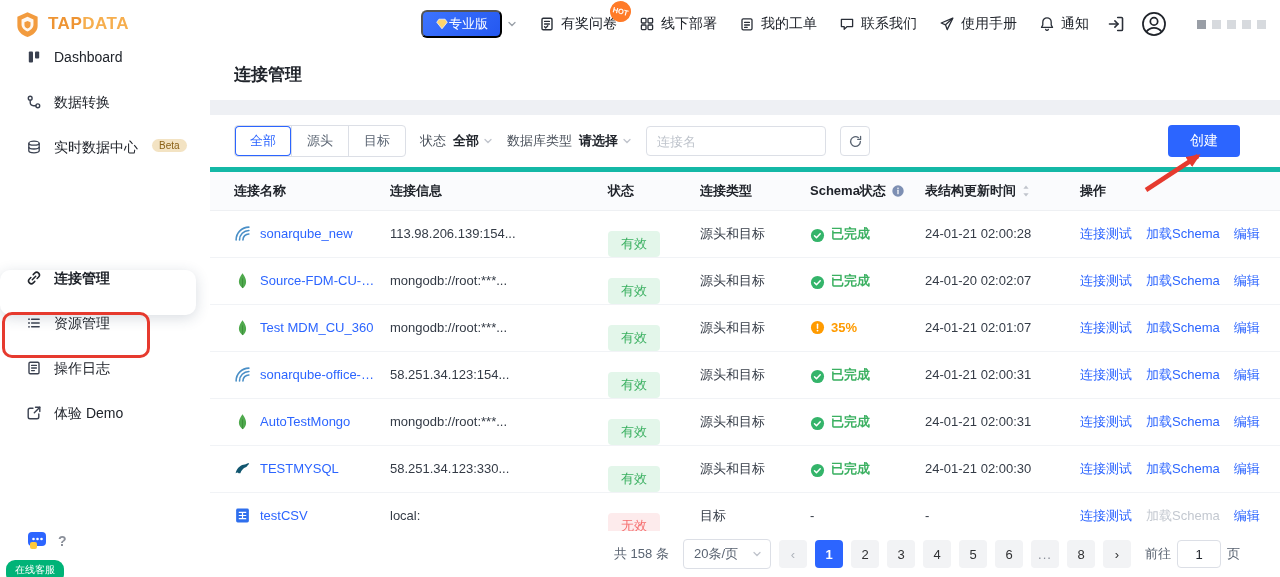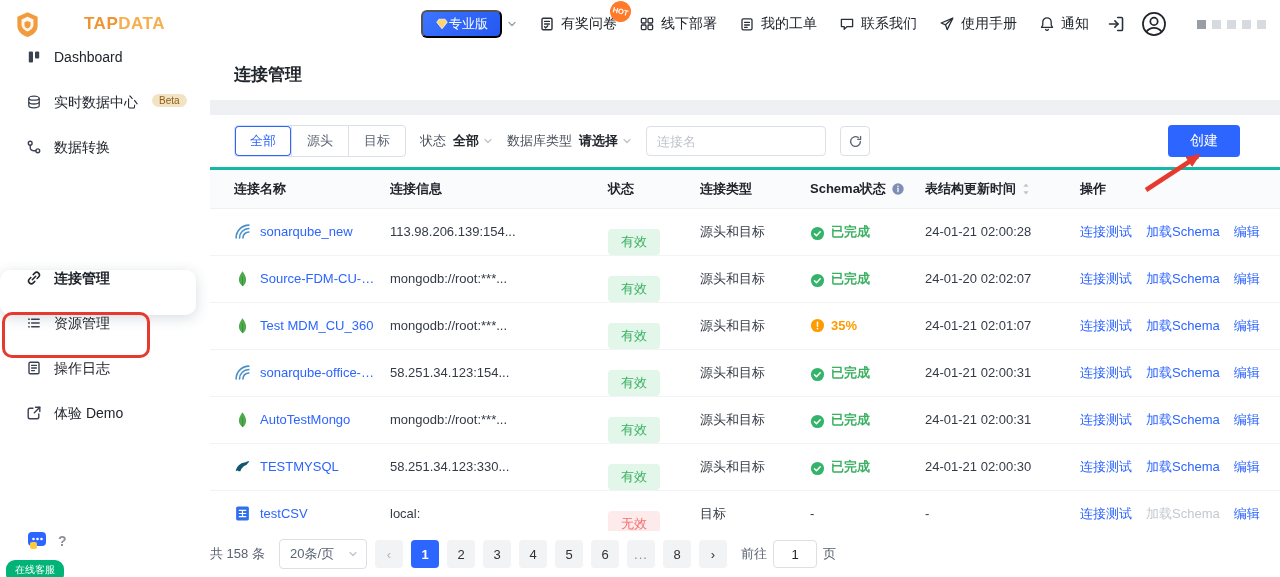--- a/index.html
+++ b/index.html
@@ -4,21 +4,21 @@
 <style>
   * { margin:0; padding:0; box-sizing:border-box; }
   html,body { width:1280px; height:577px; overflow:hidden; }
   body { font-family:"Liberation Sans","DejaVu Sans",sans-serif; background:#fff; color:#20242b; }
   .app { position:relative; width:1280px; height:577px; overflow:hidden; }
 
   
   .topbar { height:48px; background:#fff; display:flex; align-items:center; padding:0 14px; position:relative; z-index:5; }
   .logo { display:flex; align-items:center; gap:7px; width:196px; cursor:pointer; }
   .logo-text { font-size:17px; font-weight:800; letter-spacing:.5px; white-space:nowrap; }
-  .lt-tap { color:#ee9433;margin-left:36px; } .lt-data { color:#f6ae4e; }
+  .lt-tap { color:#ee9433; } .lt-data { color:#f6ae4e; }
   .top-menu { display:flex; align-items:center; gap:22px; margin-left:auto; }
   .pro-wrap { display:flex; align-items:center; gap:5px; }
   .pro-btn { height:28px; padding:0 12px; background:linear-gradient(135deg,#3d74ff,#2458f0); color:#fff; border-radius:6px; display:flex; align-items:center; gap:0; font-size:13px; cursor:pointer; white-space:nowrap; }
   .menu-item { display:flex; align-items:center; gap:6px; font-size:14px; color:#20242b; position:relative; cursor:pointer; white-space:nowrap; }
   .hot { position:absolute; top:-14px; right:-14px; width:21px; height:21px; border-radius:50%; background:#ff7b29; color:#fff; font-size:7.5px; font-weight:700; display:flex; align-items:center; justify-content:center; transform:rotate(14deg); }
   .top-icons { display:flex; align-items:center; gap:16px; margin-left:18px; }
   .dots { display:flex; gap:6px; margin-left:14px; }
   .dot { width:9px; height:9px; background:#d7dade; }
   .dot.first { background:#999ea6; }
   .icn { display:inline-flex; align-items:center; justify-content:center; line-height:0; }
@@ -48,39 +48,39 @@
   .tab.active { color:#2c65ff; box-shadow:inset 0 0 0 1px #2c65ff; border-radius:4px; }
   .fgroup { display:flex; align-items:center; gap:7px; cursor:pointer; white-space:nowrap; }
   .flabel { color:#49505a; font-size:13px; }
   .fvalue { color:#20242b; font-weight:600; font-size:13px; display:flex; align-items:center; gap:4px; }
   .search-input { width:180px; height:30px; border:1px solid #dcdfe6; border-radius:4px; font-size:13px; padding:0 10px; color:#20242b; outline:none; font-family:inherit; }
   .search-input::placeholder { color:#bfc4cc; }
   .icon-btn { width:30px; height:30px; border:1px solid #dcdfe6; border-radius:4px; background:#fff; display:flex; align-items:center; justify-content:center; cursor:pointer; }
   .create-btn { margin-left:auto; height:32px; padding:0 22px; background:#2c65ff; color:#fff; border:none; border-radius:4px; font-size:14px; cursor:pointer; font-family:inherit; }
 
   
-  .table-wrap { flex:1; overflow:hidden; border-top:3px solid #14b8a6; }
+  .table-wrap { flex:1; overflow:hidden; border-top:5px solid #14b8a6; }
   table { width:100%; border-collapse:collapse; table-layout:fixed; }
   thead th { height:38px; background:#fafbfd; font-size:13px; color:#20242b; font-weight:600; text-align:left; border-bottom:1px solid #eef0f3; padding:0 12px 0 0; }
   th:first-child, td:first-child { padding-left:24px; }
   .thc { display:flex; align-items:center; gap:5px; }
   tbody td { height:44px; border-bottom:1px solid #f1f3f6; font-size:13px; color:#343b46; padding:0 12px 0 0; white-space:nowrap; overflow:hidden; }
   .namecell { display:flex; align-items:center; gap:9px; overflow:hidden; }
   .name-link { color:#2c65ff; font-weight:500; text-decoration:none; cursor:pointer; overflow:hidden; text-overflow:ellipsis; }
   .badge { display:inline-block; padding:4px 13px; border-radius:4px; font-size:13px;margin-top:20px; }
   .badge.valid { background:#e3f6ea; color:#3bb061; }
   .badge.invalid { background:#fdebec; color:#f56c6c; }
   .schema { display:flex; align-items:flex-end; gap:6px; }
   .schema.done { color:#3bb061; font-weight:600; }
   .schema.warn { color:#ff9b00; font-weight:600; }
   .actions a { color:#2c65ff; margin-right:14px; text-decoration:none; font-size:13px; cursor:pointer; white-space:nowrap; }
   .actions a.disabled { color:#c3c8d0; cursor:default; }
 
   
-  .pagination { height:46px; flex-shrink:0; display:flex; align-items:center; gap:8px; font-size:13px; color:#5a6472; background:#fff; position:relative; z-index:2; }
+  .pagination { height:46px; flex-shrink:0; display:flex; align-items:center; justify-content:flex-end; gap:8px; padding-right:40px; font-size:13px; color:#5a6472; background:#fff; position:relative; z-index:2; }
   .total { margin-right:6px; white-space:nowrap; }
   .psize { border:1px solid #dcdfe6; border-radius:4px; height:30px; padding:0 8px 0 10px; display:flex; align-items:center; gap:14px; cursor:pointer; white-space:nowrap; }
   .pbtn, .pnum { min-width:28px; height:28px; border-radius:4px; background:#f2f3f5; display:flex; align-items:center; justify-content:center; cursor:pointer; color:#303133; font-size:13px; padding:0 4px; }
   .pbtn.prev { color:#aeb3bb; }
   .pnum.active { background:#2c65ff; color:#fff; font-weight:600; }
   .pnum.more { color:#8a8f99; letter-spacing:1px; }
   .goto { display:flex; align-items:center; gap:6px; margin-left:6px; white-space:nowrap; }
   .goto-input { width:44px; height:28px; border:1px solid #dcdfe6; border-radius:4px; text-align:center; font-size:13px; color:#20242b; outline:none; font-family:inherit; }
 
   
@@ -215,38 +215,38 @@
             <span class="icn">
               <svg viewBox="0 0 16 16" width="16" height="16">
                 <rect x="2.8" y="2.5" width="4.2" height="11" rx="1" fill="#3a4150"></rect>
                 <rect x="9" y="2.5" width="4.2" height="7" rx="1" fill="#3a4150"></rect>
               </svg>
             </span>
             <span>Dashboard</span>
           </div>
           <div class="side-item">
             <span class="icn">
+              <svg viewBox="0 0 16 16" width="16" height="16" fill="none" stroke="#3a4150" stroke-width="1.4" stroke-linecap="round">
+                <circle cx="4.2" cy="4.2" r="1.9"></circle>
+                <circle cx="11.8" cy="11.8" r="1.9"></circle>
+                <path d="M4.2 6.1v2.2a3.4 3.4 0 0 0 3.4 3.4h2.2"></path>
+              </svg>
+            </span>
+            <span>数据转换</span>
+          </div>
+          <div class="side-item">
+            <span class="icn">
               <svg viewBox="0 0 16 16" width="16" height="16" fill="none" stroke="#3a4150" stroke-width="1.3">
                 <ellipse cx="8" cy="4.2" rx="5.2" ry="2"></ellipse>
                 <path d="M2.8 4.2v7.6c0 1.1 2.3 2 5.2 2s5.2-.9 5.2-2V4.2"></path>
                 <path d="M2.8 8c0 1.1 2.3 2 5.2 2s5.2-.9 5.2-2"></path>
               </svg>
             </span>
             <span>实时数据中心</span>
             <span class="beta">Beta</span>
-          </div>
-          <div class="side-item">
-            <span class="icn">
-              <svg viewBox="0 0 16 16" width="16" height="16" fill="none" stroke="#3a4150" stroke-width="1.4" stroke-linecap="round">
-                <circle cx="4.2" cy="4.2" r="1.9"></circle>
-                <circle cx="11.8" cy="11.8" r="1.9"></circle>
-                <path d="M4.2 6.1v2.2a3.4 3.4 0 0 0 3.4 3.4h2.2"></path>
-              </svg>
-            </span>
-            <span>数据转换</span>
           </div>
           <div class="spacer"></div>
           <div class="side-item active">
             <span class="icn">
               <svg viewBox="0 0 16 16" width="16" height="16" fill="none" stroke="#20242b" stroke-width="1.5" stroke-linecap="round">
                 <path d="M6.3 9.7l3.4-3.4"></path>
                 <path d="M7.2 4.6l1.5-1.5a2.75 2.75 0 0 1 3.9 3.9L11.1 8.5"></path>
                 <path d="M8.8 11.4l-1.5 1.5a2.75 2.75 0 0 1-3.9-3.9L4.9 7.5"></path>
               </svg>
             </span>

